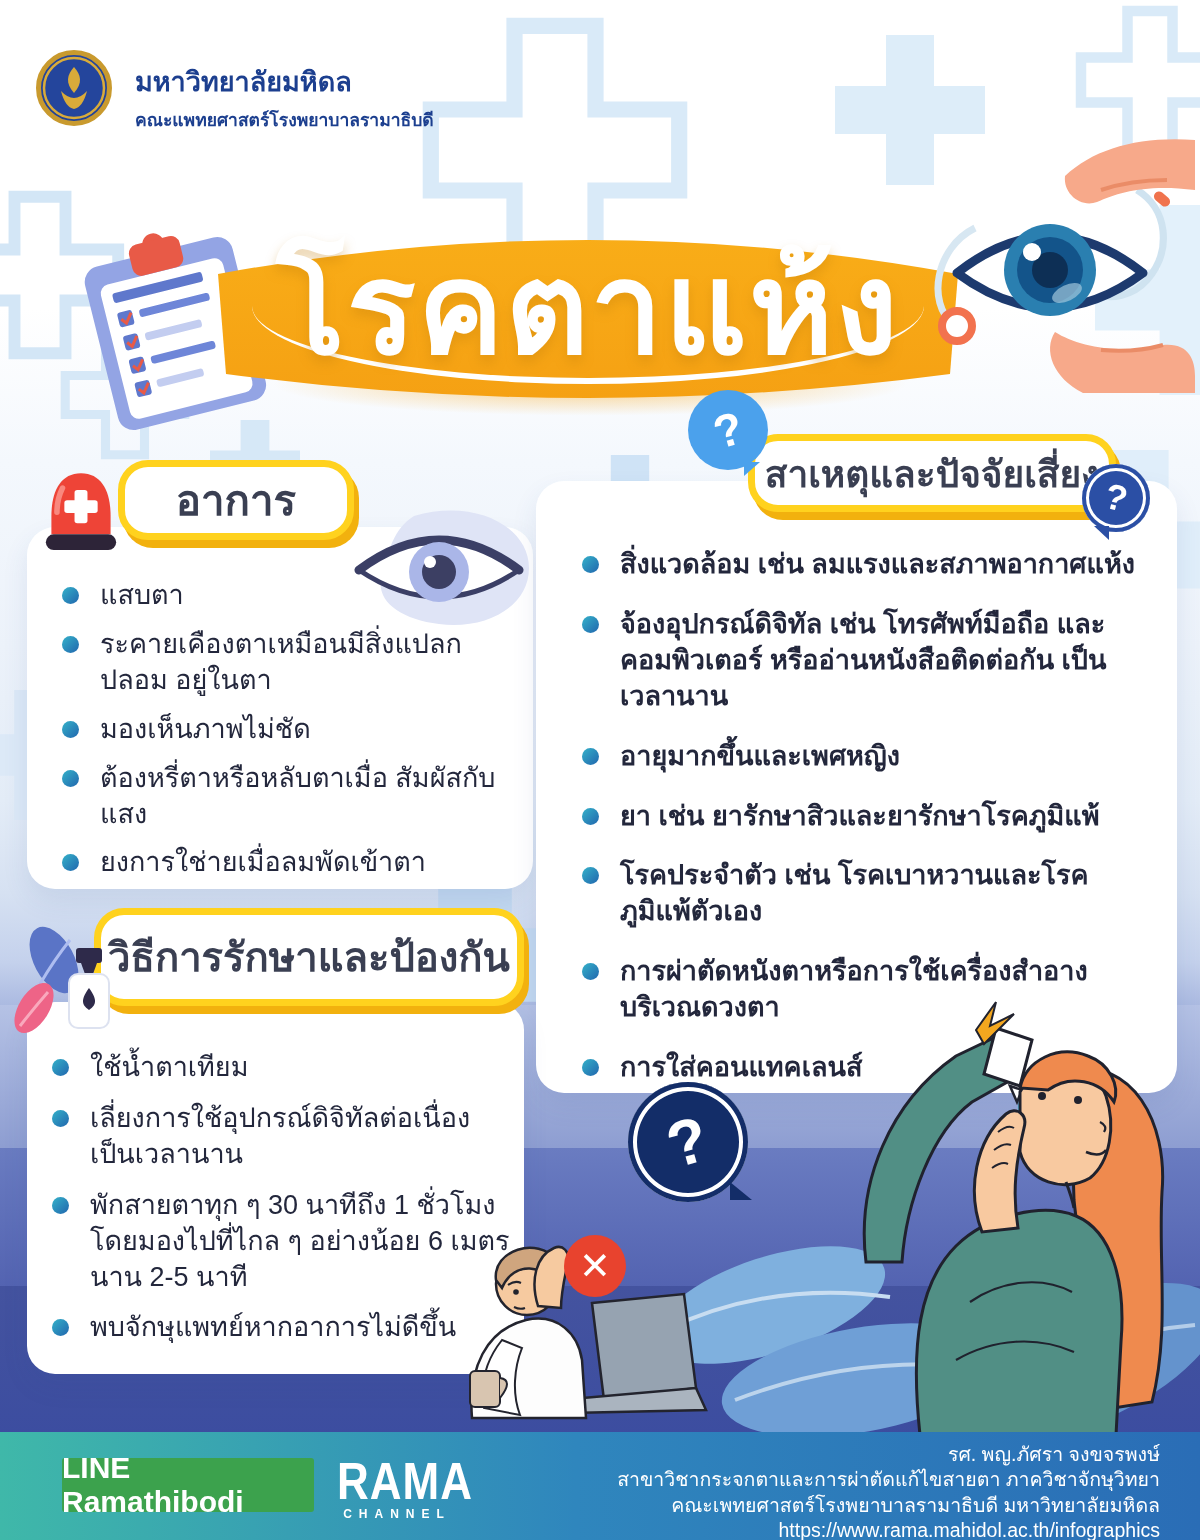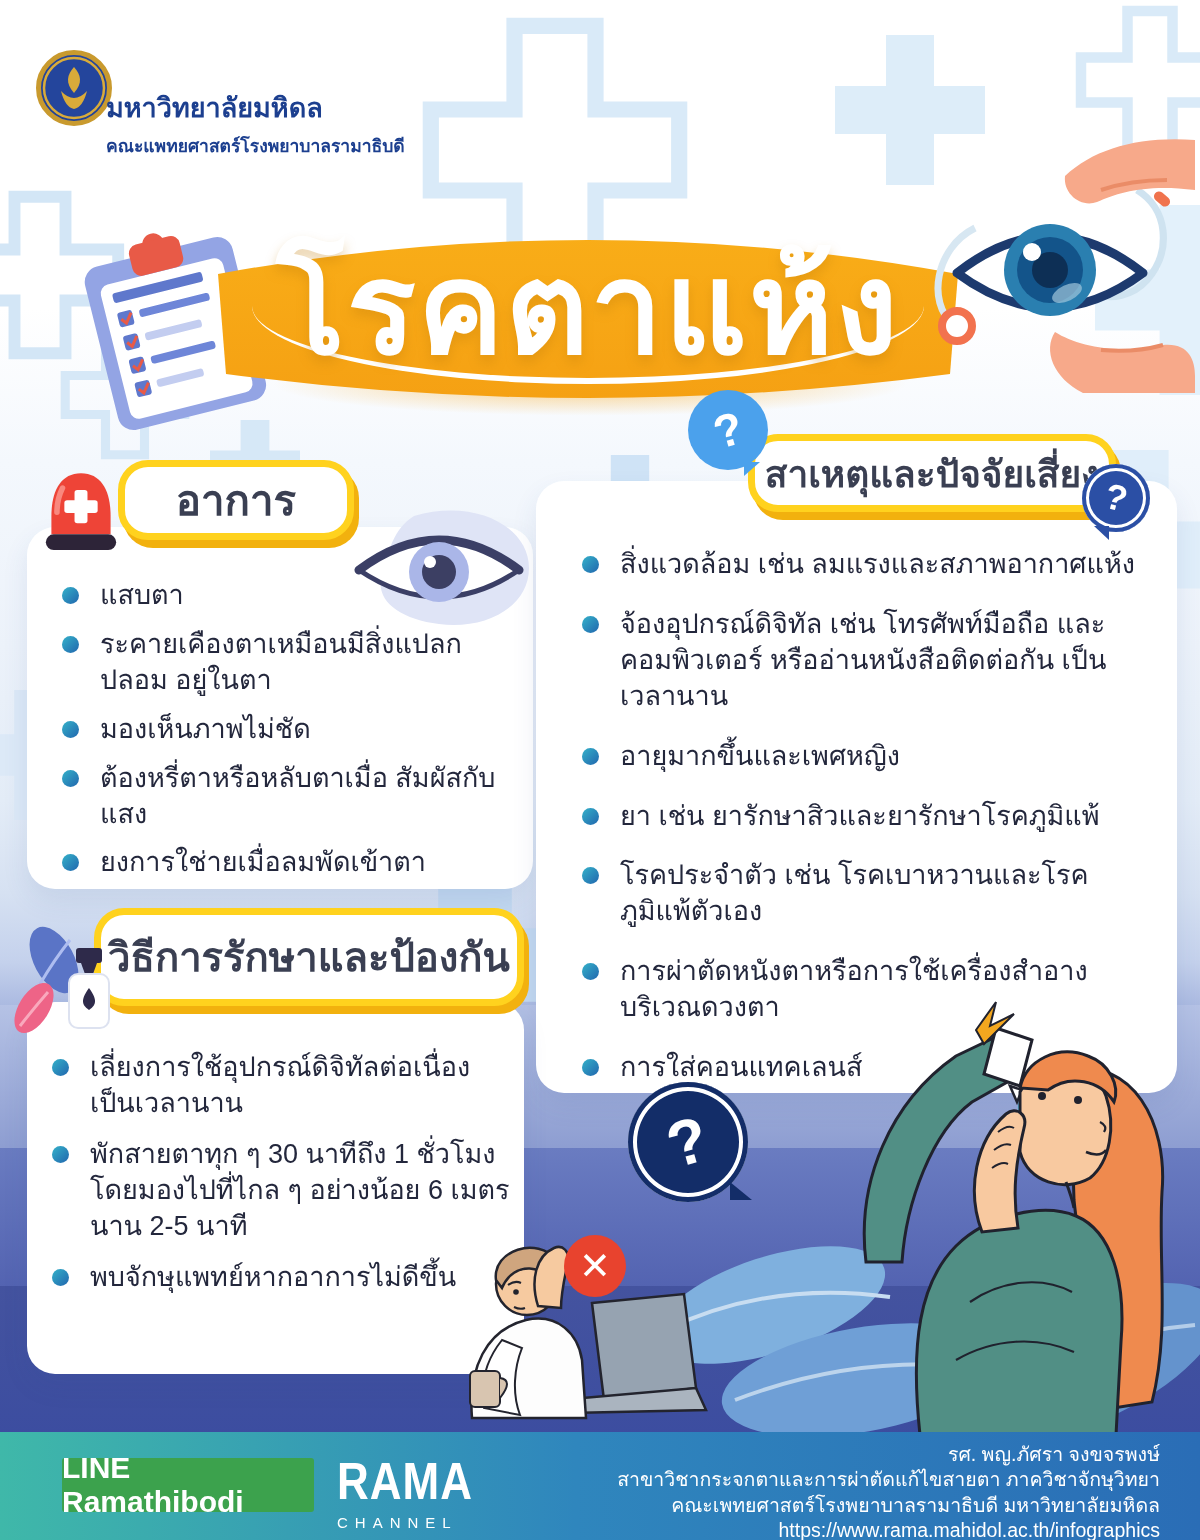--- a/index.html
+++ b/index.html
@@ -10,21 +10,21 @@
   
   .plus{position:absolute;z-index:1;clip-path:polygon(34% 0,66% 0,66% 34%,100% 34%,100% 66%,66% 66%,66% 100%,34% 100%,34% 66%,0 66%,0 34%,34% 34%);}
   .plus-svg{position:absolute;z-index:1;}
   
   .band{position:absolute;left:0;width:1200px;z-index:2;}
   .band-a{top:1005px;height:145px;background:linear-gradient(180deg,#b5c2e5,#8d9dd1);}
   .band-b{top:1148px;height:140px;background:linear-gradient(180deg,#6a7cc1,#5363b1);}
   .band-c{top:1286px;height:150px;background:linear-gradient(180deg,#44539f,#3c4da0);}
   
   .emblem{left:36px;top:50px;width:76px;height:76px;border-radius:50%;background:radial-gradient(circle at 50% 45%,#24459c 60%,#1b3a8a 100%);border:5px solid #c99a2e;box-sizing:border-box;z-index:3;}
-  .brand-text{left:106px;top:60px;z-index:3;color:#1c3f8f;margin-top:26px;}
+  .brand-text{left:135px;top:60px;z-index:3;color:#1c3f8f;}
   .brand-uni{font-size:27px;font-weight:700;}
   .brand-fac{font-size:17.5px;font-weight:700;margin-top:3px;}
   
   .banner{left:212px;top:222px;width:752px;height:186px;z-index:3;
     background:linear-gradient(180deg,#f9ae18,#f5a013);
     clip-path:path('M6,52 Q376,-16 746,52 L738,152 Q376,200 14,152 Z');}
   .banner-glow{left:270px;top:352px;width:640px;height:64px;z-index:2;border-radius:50%;
     background:radial-gradient(ellipse at center,rgba(247,166,25,.55) 0%,rgba(247,166,25,0) 70%);}
   .banner-line{left:252px;top:292px;width:672px;height:86px;z-index:4;border-bottom:6px solid #fff;
     border-radius:0 0 50% 50% / 0 0 85% 85%;pointer-events:none;}
@@ -42,21 +42,21 @@
   .card-symptoms{left:27px;top:527px;width:506px;height:362px;}
   .card-causes{left:536px;top:481px;width:641px;height:612px;}
   .card-treatment{left:27px;top:1002px;width:497px;height:372px;}
   
   .ilist{position:absolute;list-style:none;margin:0;padding:0;color:#23273c;font-weight:500;z-index:5;}
   .ilist li{position:relative;padding-left:44px;font-size:27px;line-height:1.33;}
   .ilist li::before{content:"";position:absolute;left:6px;top:9px;width:17px;height:17px;border-radius:50%;
     background:linear-gradient(135deg,#35b2c9,#2166ae);}
   .list-symptoms{left:56px;top:578px;width:460px;}
   .list-symptoms li{margin-bottom:13px;}
-  .list-causes{left:576px;top:547px;width:578px;}
+  .list-causes{left:576px;top:547px;width:578px;font-weight:bold;}
   .list-causes li{margin-bottom:24px;}
   .list-treatment{left:46px;top:1050px;width:466px;}
   .list-treatment li{margin-bottom:15px;}
   
   .qbubble{position:absolute;border-radius:50%;display:flex;align-items:center;justify-content:center;color:#fff;font-weight:800;}
   .qbubble::after{content:"";position:absolute;width:0;height:0;}
   .qb-light{left:688px;top:390px;width:80px;height:80px;background:#4ba1ec;font-size:46px;z-index:7;}
   .qb-light::after{bottom:-6px;right:8px;border-left:16px solid #4ba1ec;border-bottom:14px solid transparent;}
   .qb-dark-sm{left:1082px;top:464px;width:68px;height:68px;background:#2b4fa5;box-shadow:inset 0 0 0 4px #2b4fa5,inset 0 0 0 7px #fff;font-size:36px;z-index:7;}
   .qb-dark-sm::after{bottom:-8px;left:12px;border-right:15px solid #2b4fa5;border-bottom:14px solid transparent;}
@@ -64,21 +64,21 @@
   .qb-dark-big::after{bottom:2px;right:-4px;border-left:22px solid #132d68;border-top:18px solid transparent;}
   .qb-rot-l{transform:rotate(-16deg);display:inline-block;}
   .qb-rot-r{transform:rotate(14deg);display:inline-block;}
   
   .footer{left:0;top:1432px;width:1200px;height:108px;z-index:10;
     background:linear-gradient(90deg,#3fb8a9 0%,#2f86bd 48%,#2a6db6 100%);}
   .line-btn{position:absolute;left:62px;top:26px;width:252px;height:54px;background:#3ca24d;border-radius:3px;
     display:flex;align-items:center;justify-content:center;color:#fff;font-size:30px;font-weight:700;}
   .rama-wrap{position:absolute;left:337px;top:20px;width:120px;text-align:center;color:#fff;}
   .rama-main{font-size:44px;font-weight:800;letter-spacing:1px;transform:scaleY(1.18);transform-origin:top;}
-  .rama-sub{font-size:15px;font-weight:400;letter-spacing:7px;margin-top:12px;}
+  .rama-sub{font-size:12px;font-weight:700;letter-spacing:7px;margin-top:5px;}
   .credits{position:absolute;right:40px;top:10px;text-align:right;color:#fff;font-size:19.5px;line-height:1.3;font-weight:500;}
   .credits div{white-space:nowrap;}
   svg{display:block;}
 </style>
 </head>
 <body>
 
 <div class="poster">
 
   <svg class="plus-svg" style="left:420px;top:15px;width:270px;height:270px;" viewBox="0 0 100 100">
@@ -228,20 +228,21 @@
     <path d="M8 100 Q22 82 36 66" stroke="#f9a9bd" stroke-width="3" fill="none"></path>
     <rect x="64" y="22" width="26" height="15" rx="3" fill="#2e2a4a"></rect>
     <polygon points="69,37 85,37 81,48 73,48" fill="#2e2a4a"></polygon>
     <rect x="57" y="48" width="40" height="54" rx="9" fill="#ffffff" stroke="#dde2f0" stroke-width="2"></rect>
     <path d="M77 62 C84 72 86 78 77 84 C68 78 70 72 77 62 Z" fill="#2e2a4a"></path>
   </svg>
   <div class="pill pill-treatment">
     <span>วิธีการรักษาและป้องกัน</span>
   </div>
   <ul class="ilist list-treatment">
+    <li>ใช้น้ำตาเทียม</li>
     <li>เลี่ยงการใช้อุปกรณ์ดิจิทัลต่อเนื่อง เป็นเวลานาน</li>
     <li>พักสายตาทุก ๆ 30 นาทีถึง 1 ชั่วโมง โดยมองไปที่ไกล ๆ อย่างน้อย 6 เมตร นาน 2-5 นาที</li>
     <li>พบจักษุแพทย์หากอาการไม่ดีขึ้น</li>
   </ul>
 
   <div class="qbubble qb-dark-big">
     <span class="qb-rot-l">?</span>
   </div>
 
   <svg class="abs" style="left:442px;top:1208px;width:280px;height:226px;z-index:8;" viewBox="0 0 280 226">

